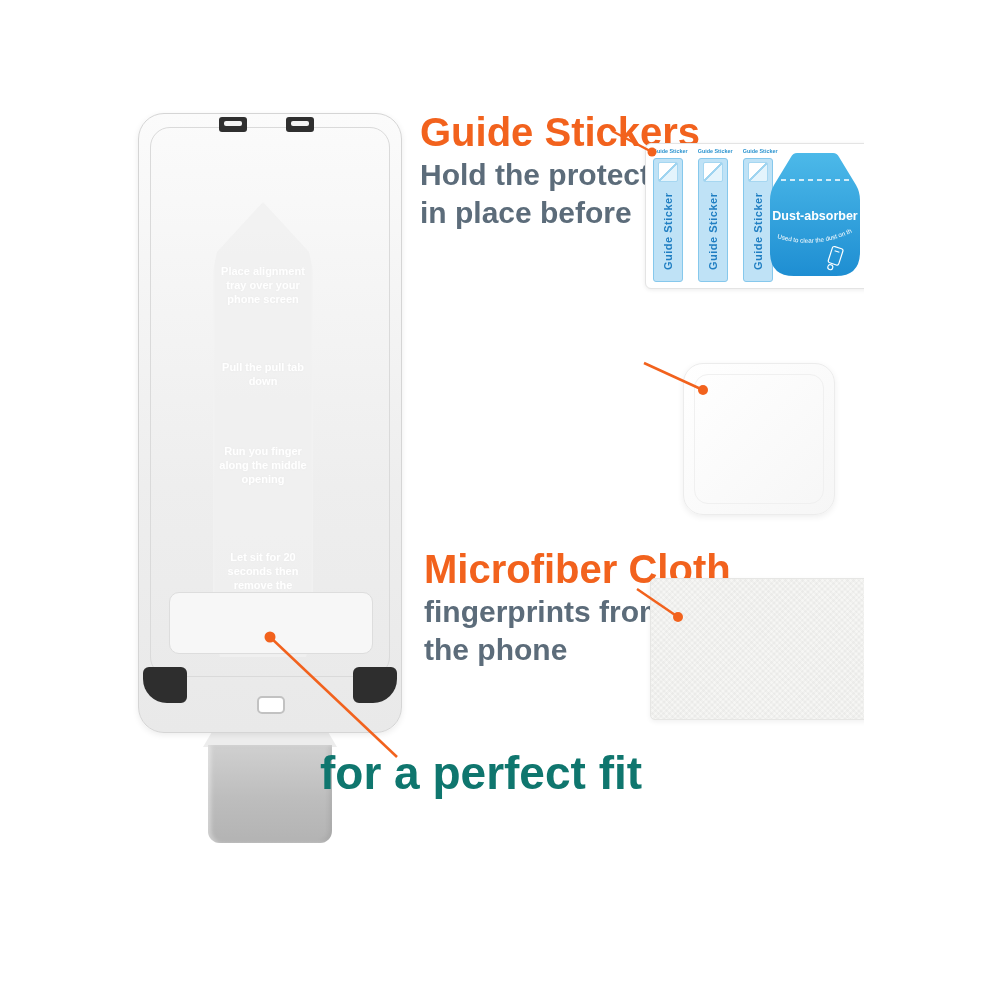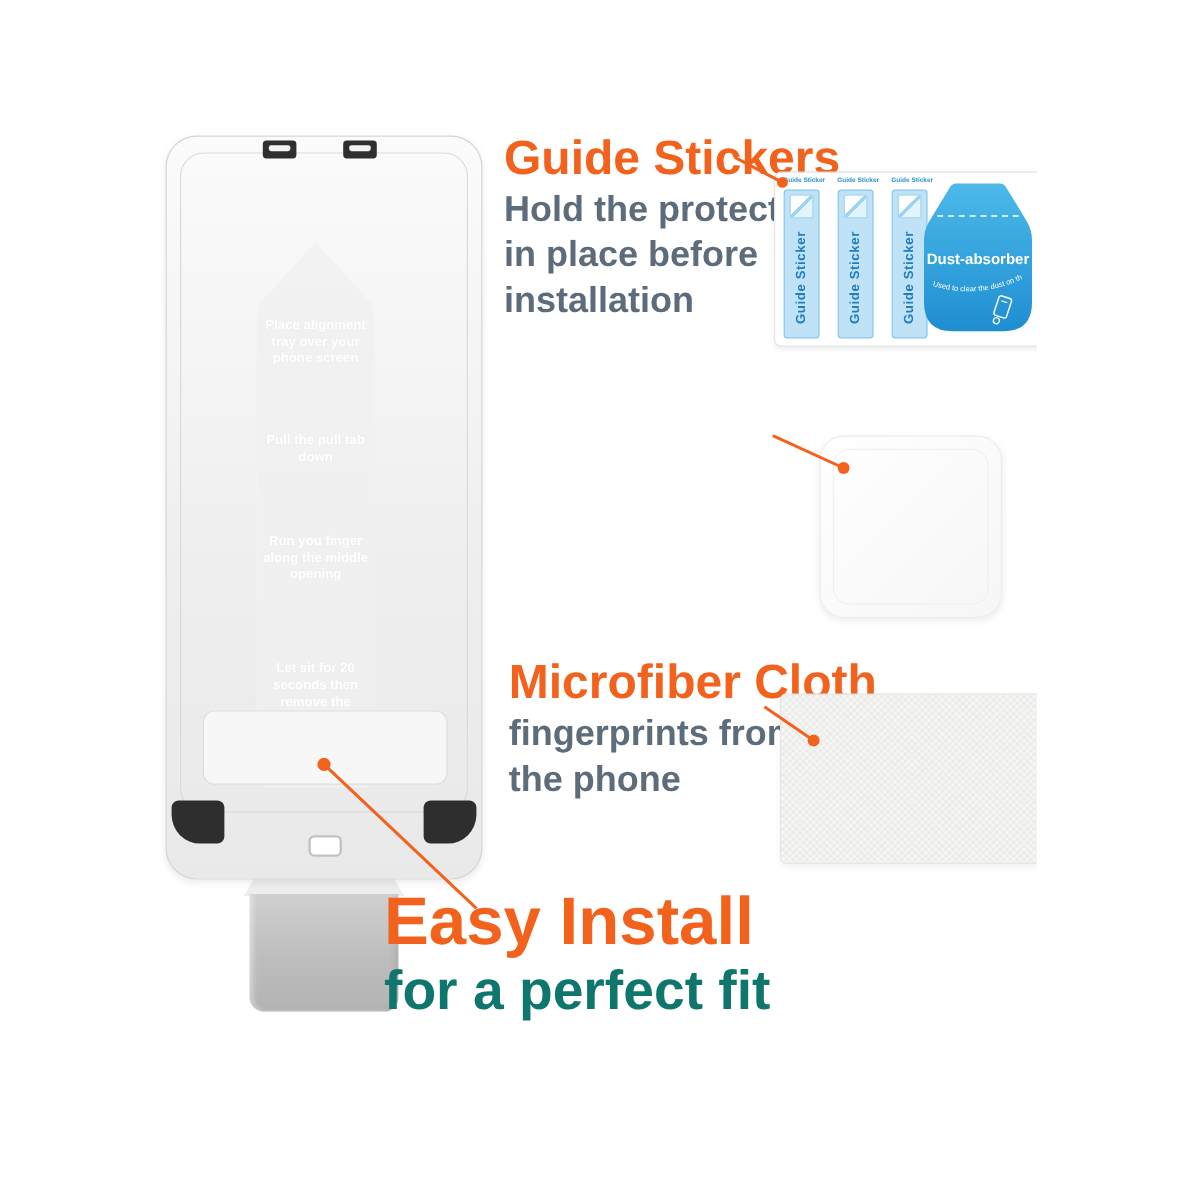--- a/index.html
+++ b/index.html
@@ -151,21 +151,20 @@
     <div class="tray-opening"></div>
     <div class="slot-icon"></div>
   </div>
   <div class="abs neck"></div>
   <div class="abs pull-tab"></div>
 
   <div class="abs callout c1">
     <div class="hd">Guide Stickers</div>
     <div class="bd">Hold the protector</div>
     <div class="bd">in place before</div>
-    <div class="bd">installation</div>
   </div>
 
 
   <div class="abs callout c3">
     <div class="hd">Microfiber Cloth</div>
     <div class="bd">fingerprints from</div>
     <div class="bd">the phone</div>
   </div>
 
   <div class="abs sheet">
@@ -213,21 +212,20 @@
     </g>
   </svg>
 
   <div class="abs wipe">
     <div class="wipe-inner"></div>
   </div>
 
   <div class="abs cloth"></div>
 
   <div class="abs bottom-callout">
-    <div class="big">Easy Install</div>
     <div class="sub">for a perfect fit</div>
   </div>
 
   <svg class="abs overlay" width="1000" height="1000" viewBox="0 0 1000 1000">
     <g stroke="#f2621d" stroke-width="2.5" fill="#f2621d">
       <line x1="612" y1="131" x2="652" y2="152"></line>
       <circle cx="652" cy="152" r="4.5" stroke="none"></circle>
       <line x1="644" y1="363" x2="703" y2="390"></line>
       <circle cx="703" cy="390" r="5" stroke="none"></circle>
       <line x1="637" y1="589" x2="678" y2="617"></line>

